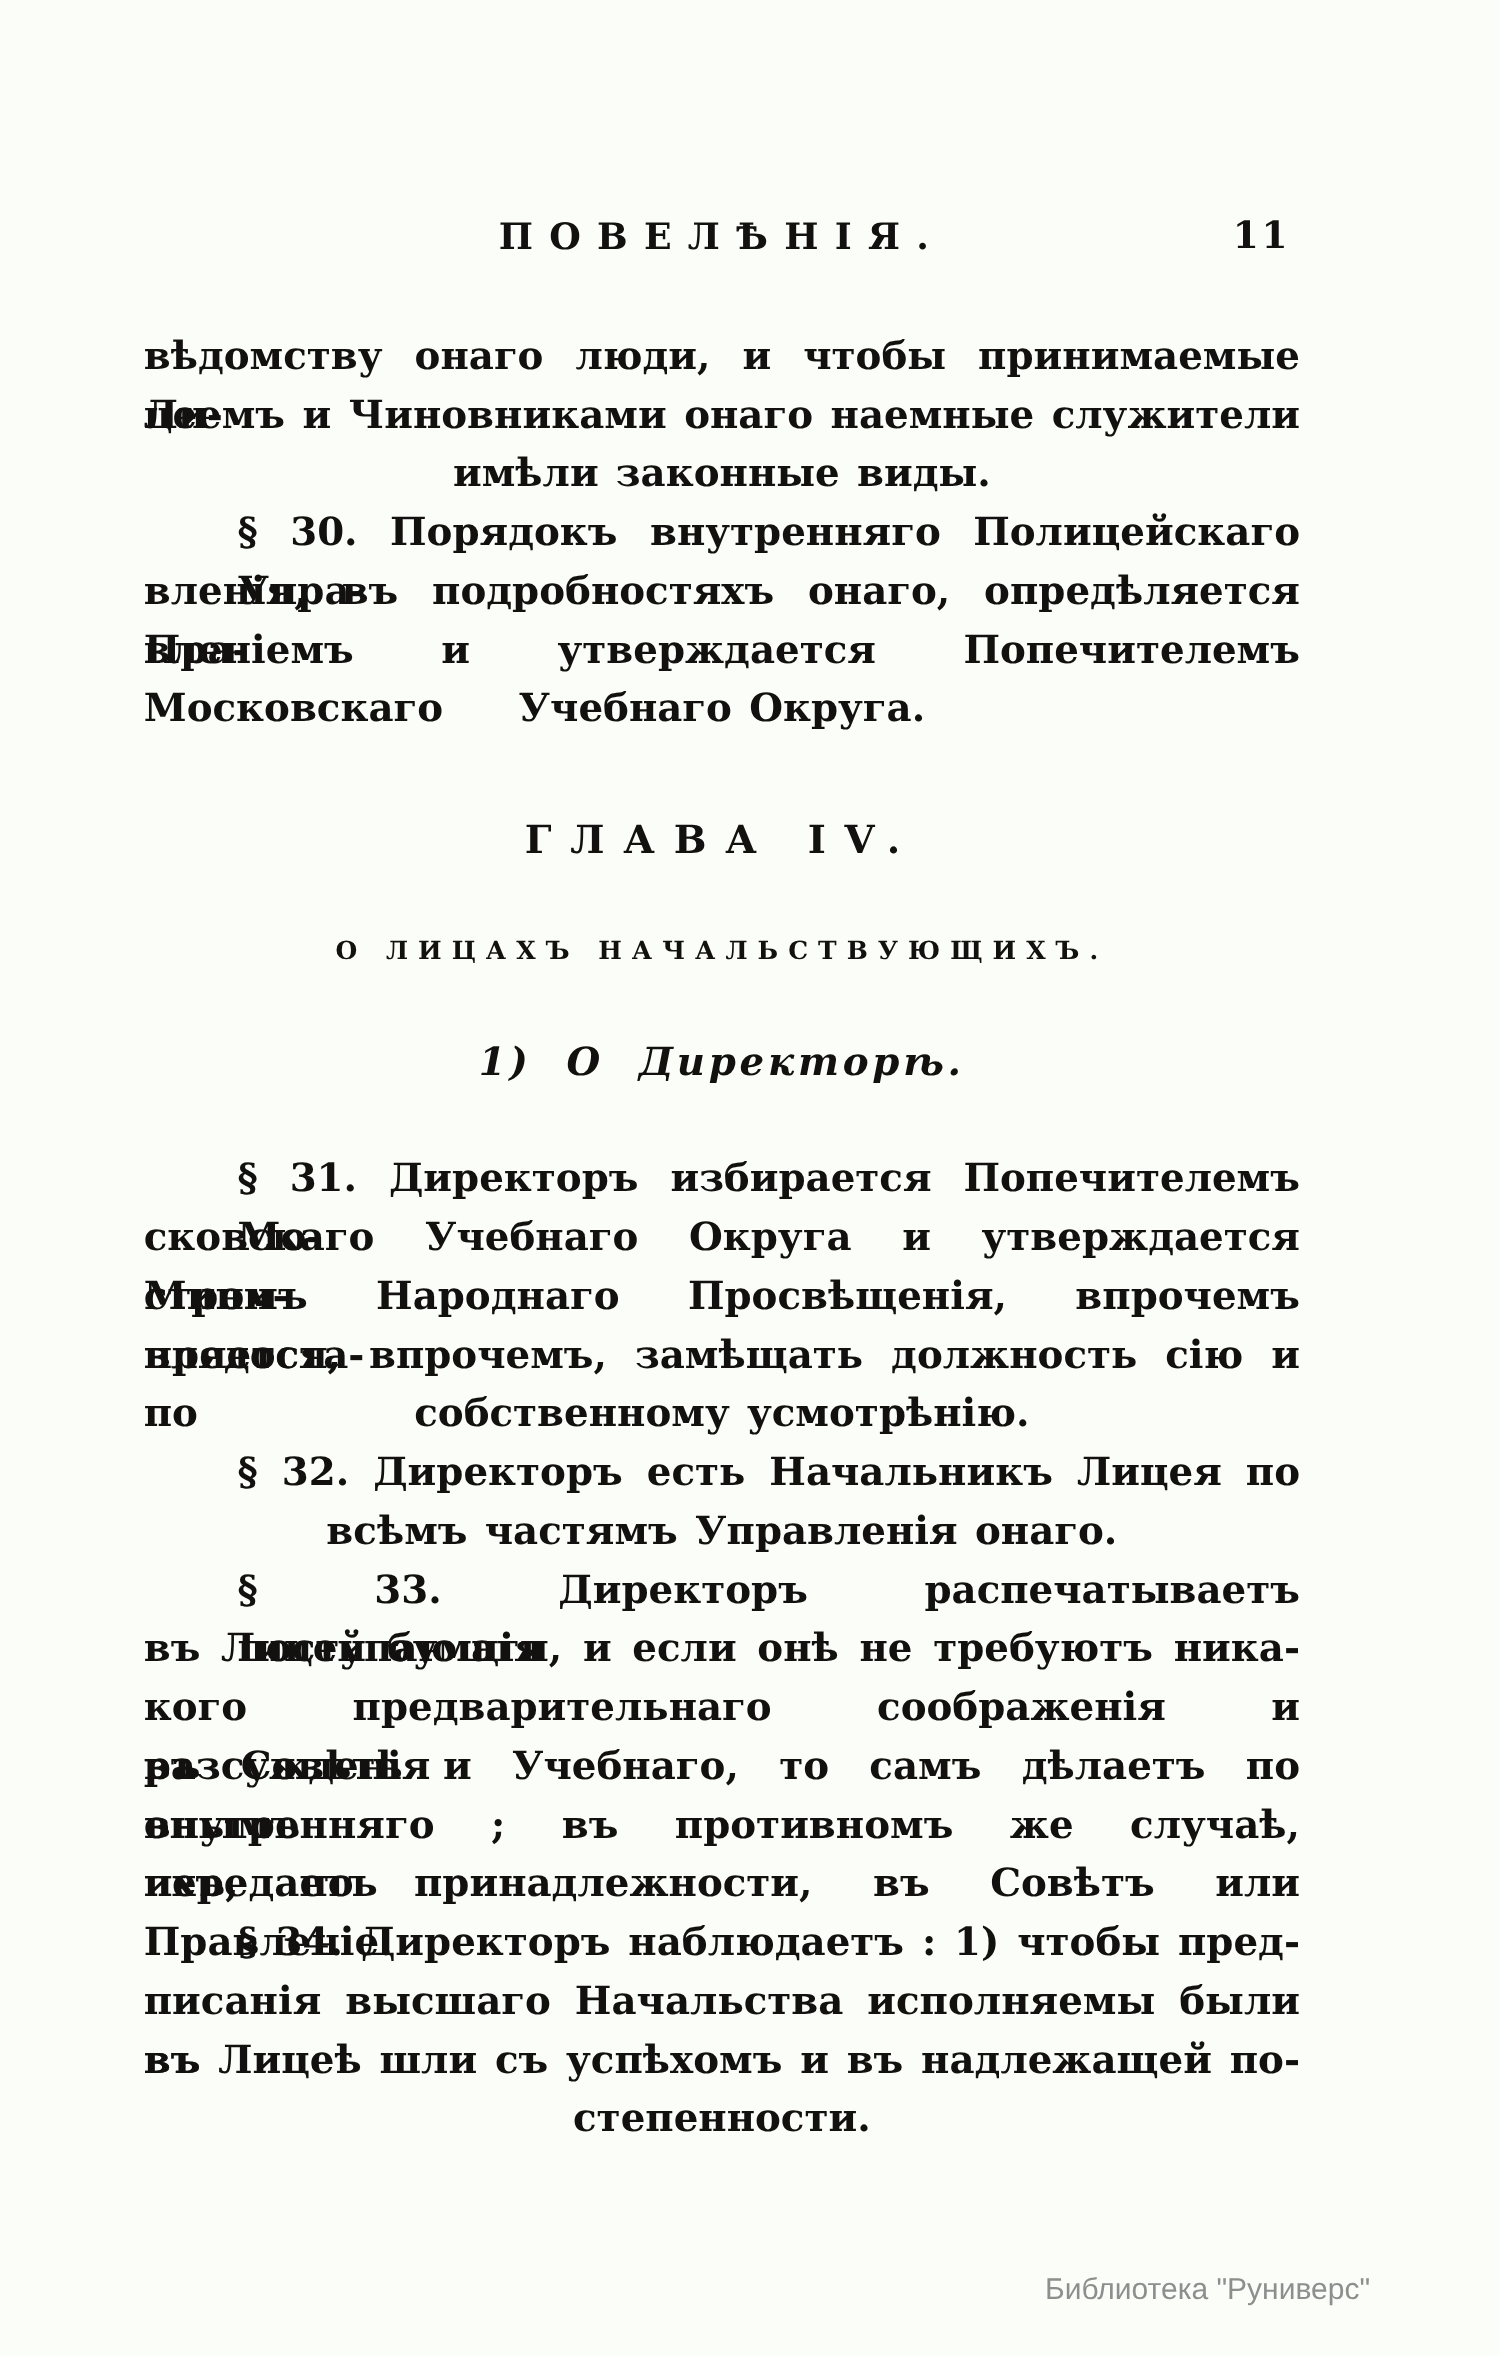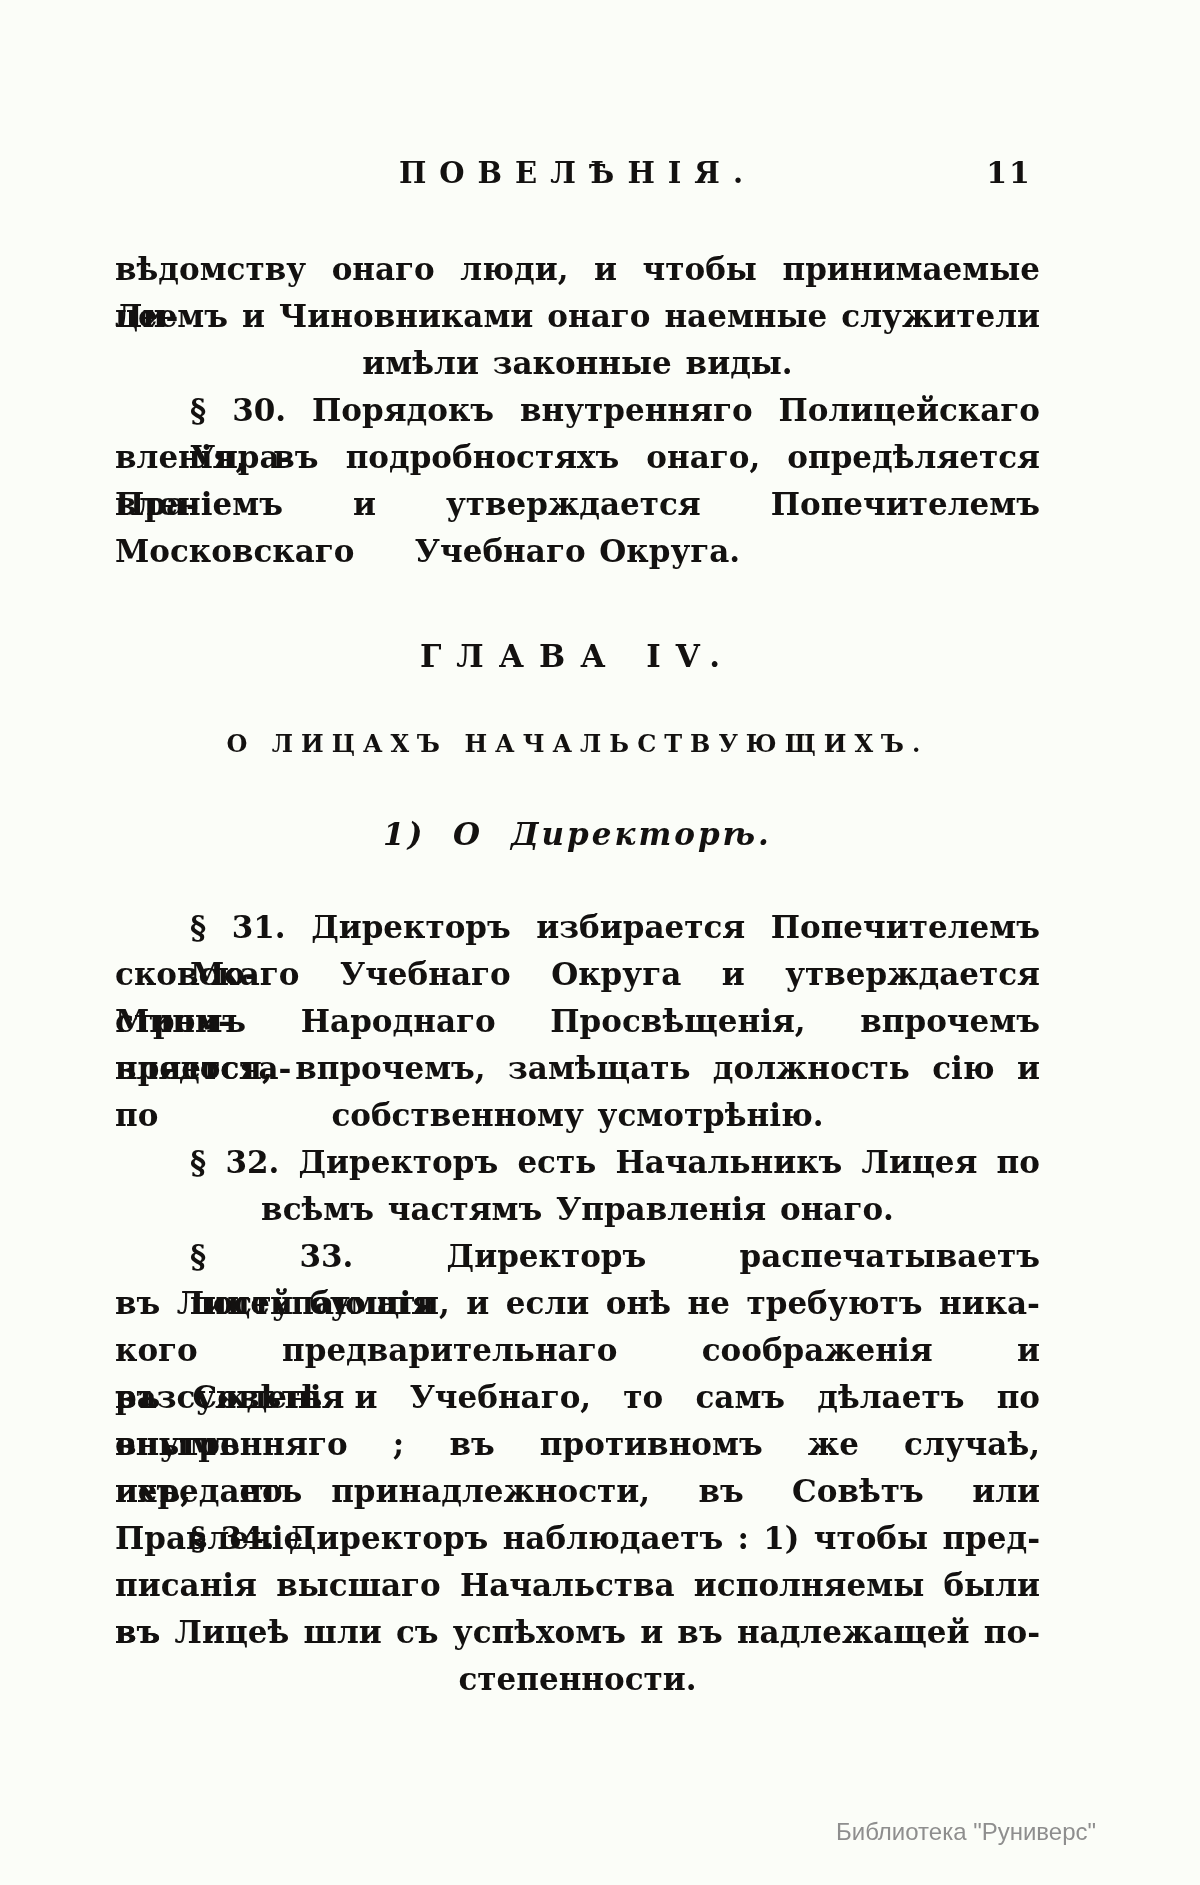--- a/index.html
+++ b/index.html
@@ -5,21 +5,21 @@
   html,body { margin:0; padding:0; }
   body {
     width:1200px; height:1885px;
     background:#fbfdf8;
     font-family:"DejaVu Serif", serif;
     color:#131110;
     position:relative;
     overflow:hidden;
   }
   .page { position:absolute; inset:0; }
-  .column { position:absolute; left:115px; top:0; width:925px; }
+  .column { position:absolute; left:115px; top:16px; width:925px; }
 
   .header-row { position:relative; margin-top:152px; height:42px; }
   .running-title {
     text-align:center;
     font-size:29px; font-weight:bold;
     letter-spacing:13px;
     line-height:42px;
   }
   .page-number {
     position:absolute; right:8px; top:0;
@@ -40,21 +40,21 @@
 
   .chapter-heading {
     margin-top:59px; height:44px; line-height:44px;
     text-align:center;
     font-size:31px; font-weight:bold;
     letter-spacing:15px;
   }
   .section-heading {
     margin-top:48px; height:36px; line-height:36px;
     text-align:center;
-    font-size:24px; font-weight:bold;
+    font-size:20px; font-weight:bold;
     letter-spacing:8px;
   }
   .subsection-heading {
     margin-top:50px; height:44px; line-height:44px;
     text-align:center;
     font-style:italic; font-weight:bold;
     font-size:31px;
     letter-spacing:3px; word-spacing:14px;
   }
 

